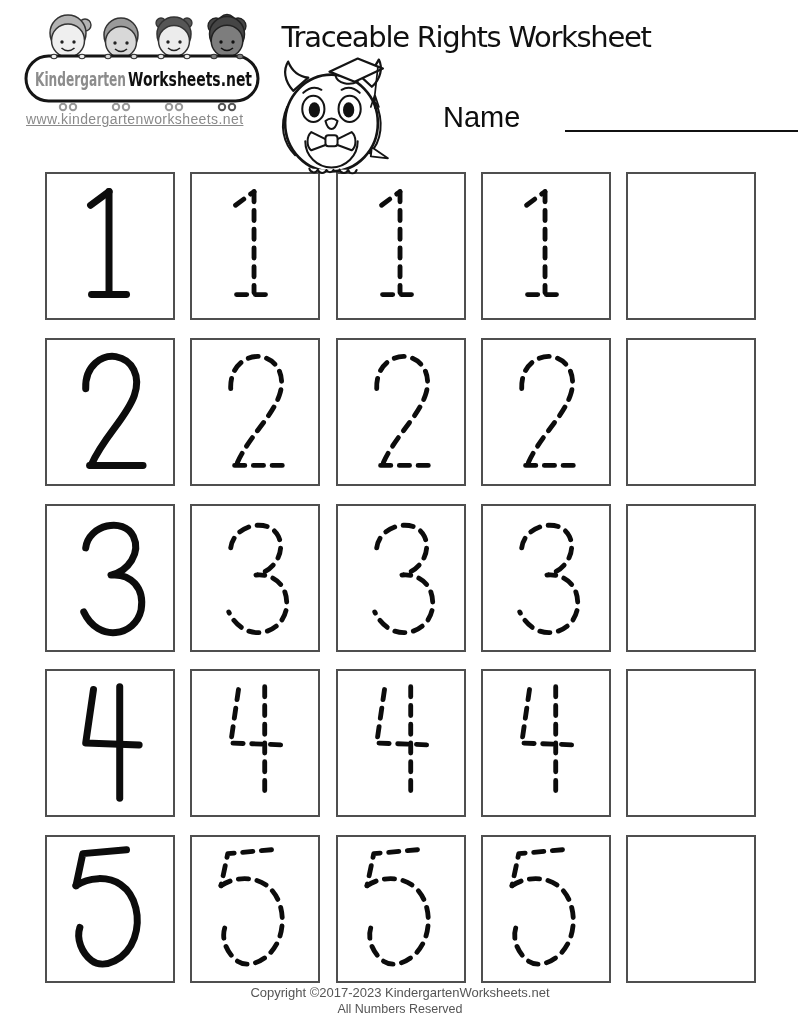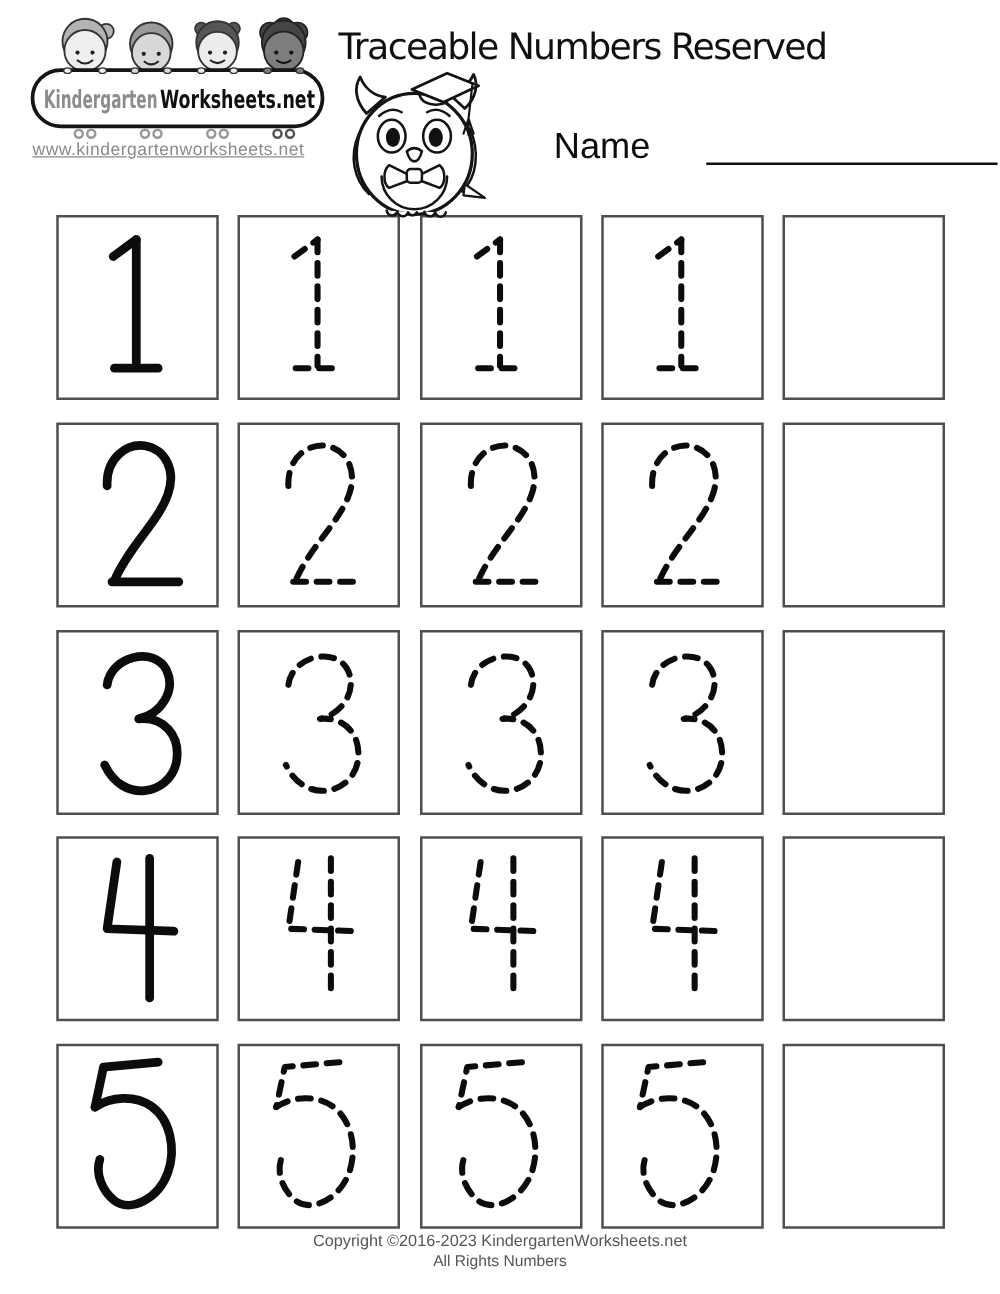--- a/index.html
+++ b/index.html
@@ -109,21 +109,21 @@
     <circle cx="200" cy="99" r="3.2" stroke="#555"></circle>
       <circle cx="210" cy="99" r="3.2" stroke="#555"></circle>
   </g>
 
   <text x="13" y="78" font-family="DejaVu Sans, sans-serif" font-weight="bold" font-size="20" fill="#8c8c8c" textLength="91" lengthAdjust="spacingAndGlyphs">Kindergarten</text>
   <text x="106" y="78" font-family="DejaVu Sans, sans-serif" font-weight="bold" font-size="20" fill="#101010" textLength="124" lengthAdjust="spacingAndGlyphs">Worksheets.net</text>
 </svg>
 
 <div class="site-url">www.kindergartenworksheets.net</div>
 
-<div class="page-title">Traceable Numbers Reserved</div>
+<div class="page-title">Traceable Rights Worksheet</div>
 
 <svg class="owl" viewBox="0 0 126 124">
   <g stroke="#141414" fill="#fff" stroke-linecap="round" stroke-linejoin="round">
 
     <path d="M 24,36 C 15,26 14,15 19,7 C 23,17 31,22 39,23 Z" stroke-width="2.2"></path>
     <path d="M 102,32 C 111,24 113,13 109,5 C 105,14 97,19 89,20 Z" stroke-width="2.2"></path>
 
     <ellipse cx="62" cy="68" rx="46" ry="48" stroke-width="2.6"></ellipse>
 
     <path d="M 18,52 C 10,70 14,88 26,100" fill="none" stroke-width="2"></path>
@@ -283,15 +283,15 @@
     <div class="box">
       <svg viewBox="0 0 100 140" class="digit trace">
         <path d="M 67,9 L 22,13 L 15,46"></path>
         <path d="M 15,46 C 28,37 48,36 61,45 C 77,56 82,80 75,100 C 67,122 44,133 31,123 C 21,115 15,101 19,89"></path>
       </svg>
     </div>
     <div class="box"></div>
   </div>
 
 <div class="footer">
-  <div class="line1">Copyright ©2016-2023 KindergartenWorksheets.net</div>
-  <div class="line2">All Rights Numbers</div>
+  <div class="line1">Copyright ©2017-2023 KindergartenWorksheets.net</div>
+  <div class="line2">All Numbers Reserved</div>
 </div>
 
 </body></html>

